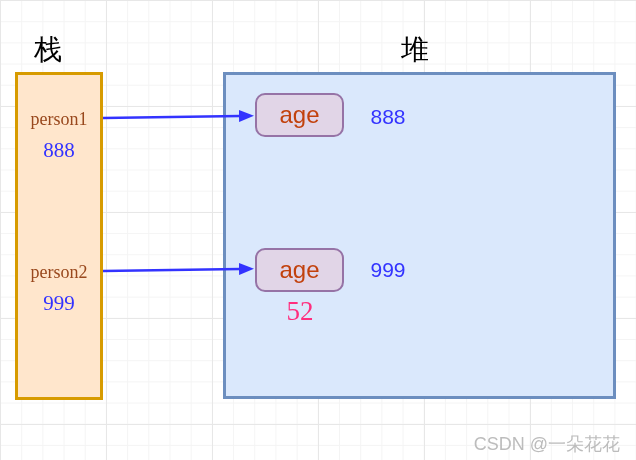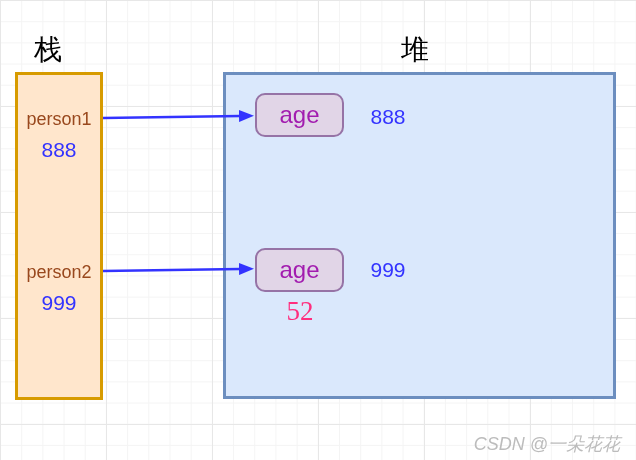--- a/index.html
+++ b/index.html
@@ -48,20 +48,21 @@
     box-sizing: border-box;
     background: var(--heap-fill, #dae8fc);
     border: 3px solid var(--heap-stroke, #6c8ebf);
   }
 
   .stack-text {
     position: absolute;
     left: 15px; width: 88px;
     text-align: center;
     white-space: nowrap;
+    font-family: Liberation Serif, serif;
   }
   .var-name {
     font-size: 18px;
     line-height: 22px;
     color: var(--var-name, #99481d);
   }
   .ref-number {
     font-size: 21px;
     line-height: 24px;
     color: var(--ref-number, #3333ff);
@@ -76,21 +77,21 @@
     left: 255px;
     width: 89px; height: 44px;
     box-sizing: border-box;
     background: var(--object-fill, #e1d5e7);
     border: 2px solid var(--object-stroke, #9673a6);
     border-radius: 10px;
     display: flex;
     align-items: center;
     justify-content: center;
     font-size: 24px;
-    color: #a21caf;
+    color: #c2410c;
   }
   .age-box-1 { top: 93px; }
   .age-box-2 { top: 248px; }
 
   .heap-ref {
     position: absolute;
     left: 358px; width: 60px;
     text-align: center;
     font-size: 21px;
     line-height: 24px;
@@ -127,21 +128,20 @@
     fill: var(--arrow, #3333ff);
   }
 
   .watermark {
     position: absolute;
     right: 16px; bottom: 5px;
     font-size: 18px;
     line-height: 22px;
     color: var(--watermark, #bcbcbc);
     white-space: nowrap;
-    font-style: italic;
   }
 </style>
 </head>
 <body>
 
 <div class="canvas">
 
   <div class="region-label stack-label">栈</div>
   <div class="region-label heap-label">堆</div>
 

